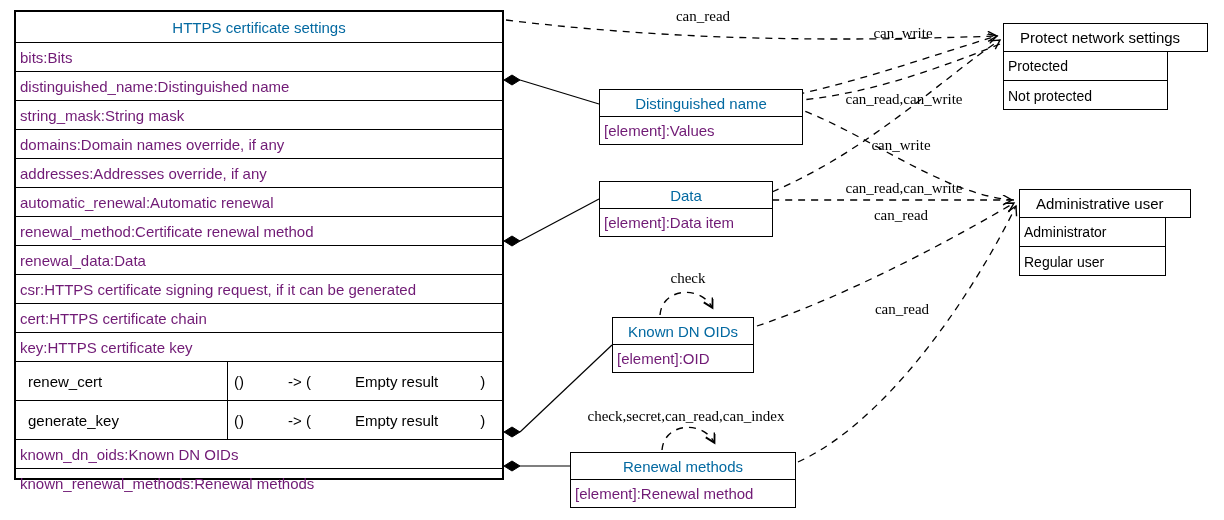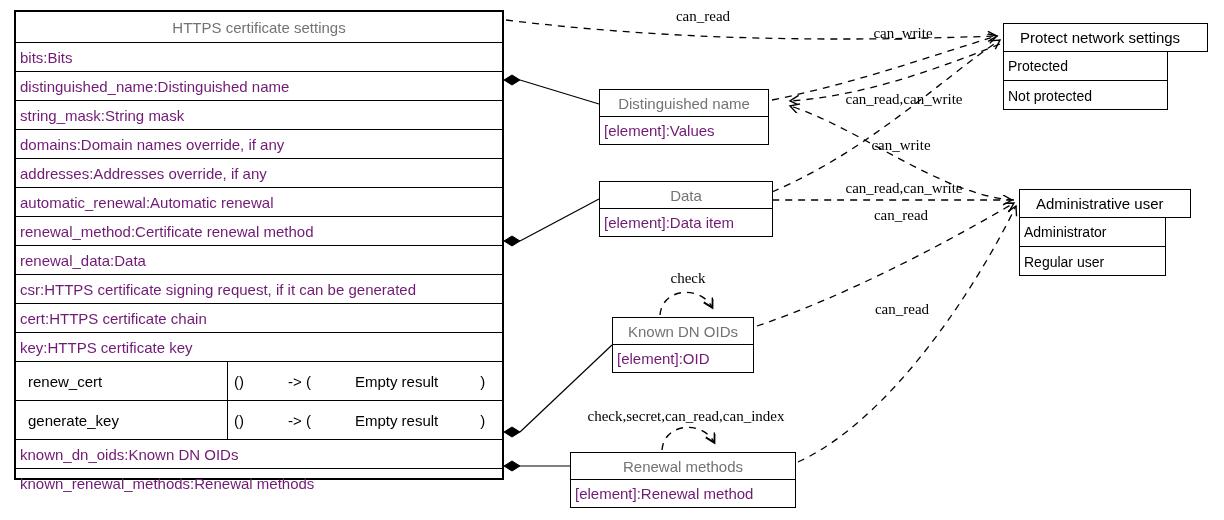--- a/index.html
+++ b/index.html
@@ -33,21 +33,21 @@
   
   .umlbox {
     position: absolute;
     border: 1px solid #000000;
     background: #ffffff;
     box-sizing: border-box;
   }
   .umlbox .title {
     text-align: center;
     font-size: 15px;
-    color: #737373;
+    color: #0369a1;
     border-bottom: 1px solid #000000;
     box-sizing: border-box;
     white-space: nowrap;
     overflow: hidden;
     display: flex;
     align-items: center;
     justify-content: center;
   }
   .umlbox .row {
     font-size: 15px;
@@ -105,21 +105,21 @@
     white-space: nowrap;
   }
   #main-class .mrow .msig .p-open   { margin-right: 44px; }
   #main-class .mrow .msig .p-arrow  { margin-right: 44px; }
   #main-class .mrow .msig .p-res    { margin-right: 42px; }
 
   
   .small .title { height: 27px; }
   .small .row   { height: 27px; }
 
-  #box-dn       { left: 599px; top: 89px;  width: 170px; height: 56px; }
+  #box-dn       { left: 599px; top: 89px;  width: 204px; height: 56px; }
   #box-dn .title{ height: 27px; }
   #box-data     { left: 599px; top: 181px; width: 174px; height: 56px; }
   #box-data .title { height: 27px; }
   #box-oids     { left: 612px; top: 317px; width: 142px; height: 56px; }
   #box-oids .title { height: 27px; }
   #box-renewal  { left: 570px; top: 452px; width: 226px; height: 56px; }
   #box-renewal .title { height: 27px; }
 
   
   #box-protect  { left: 1003px; top: 23px;  width: 205px; height: 87px; border: none; }

